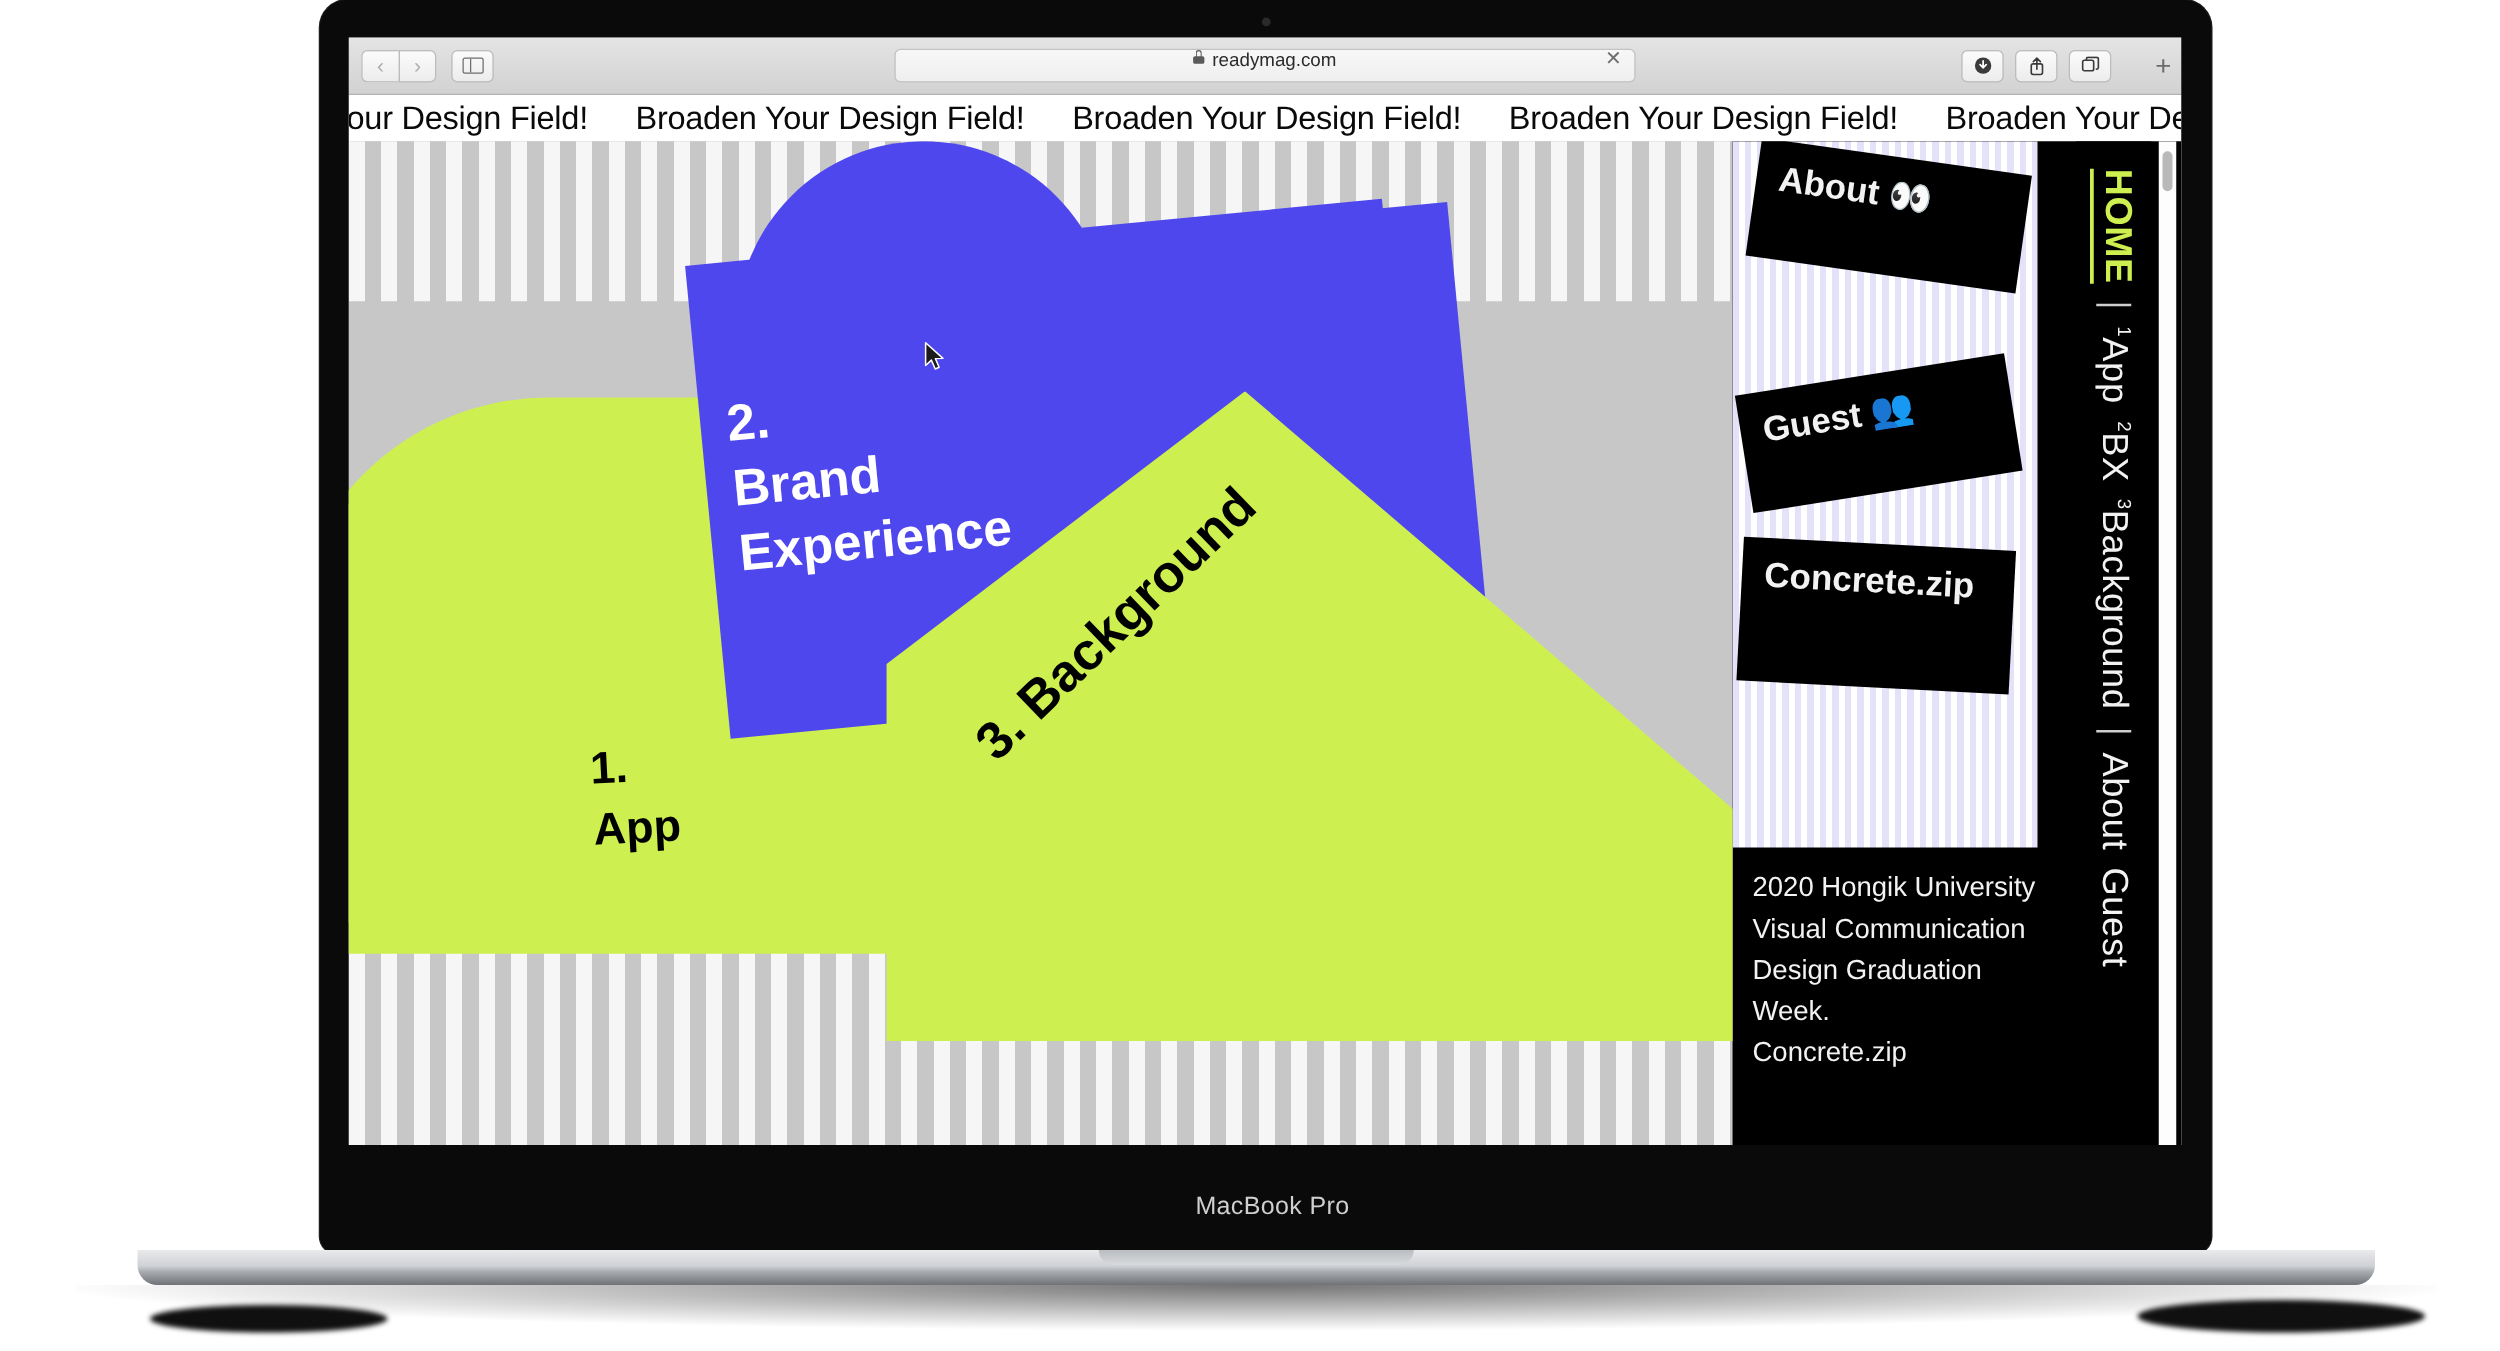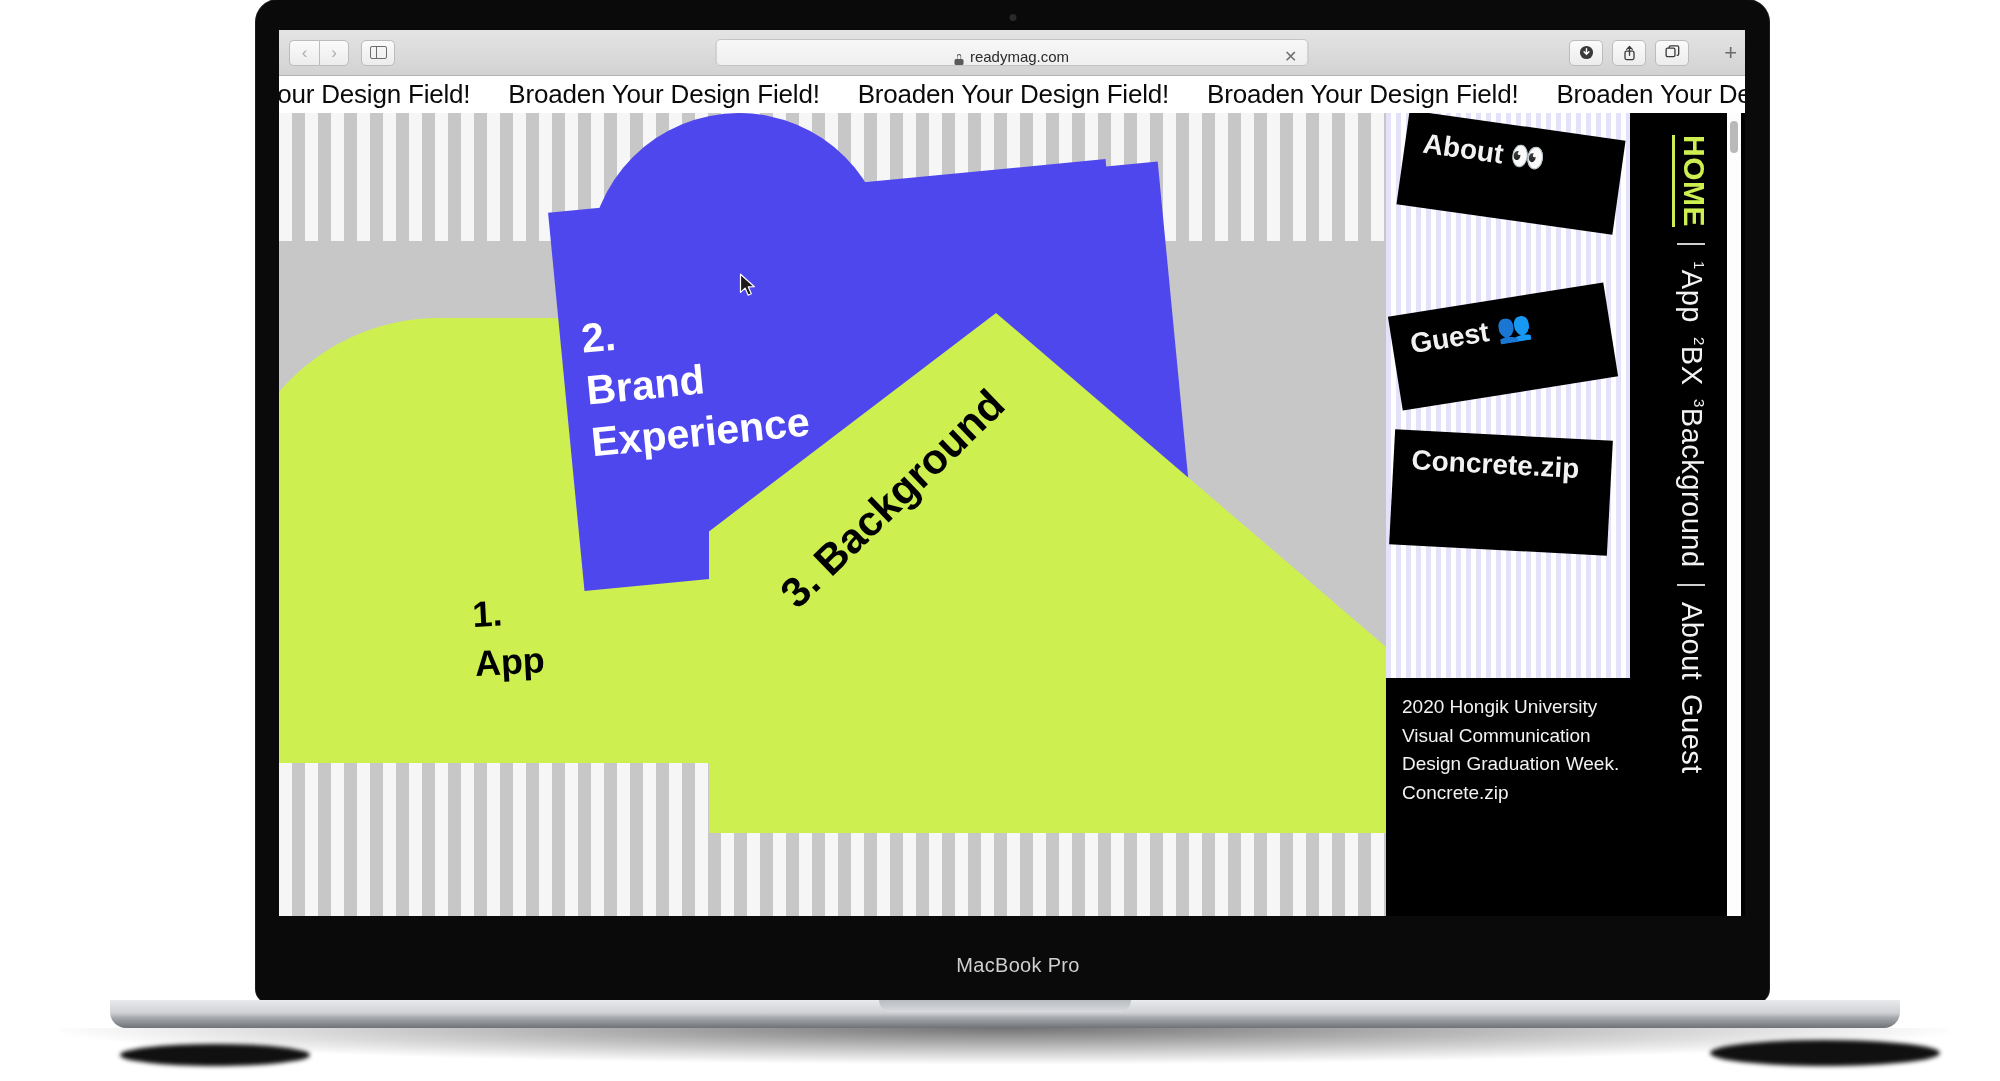--- a/index.html
+++ b/index.html
@@ -75,21 +75,21 @@
   #nav-fwd  { border-radius:0 5px 5px 0; }
   #sidebar-btn { margin-left: 12px; width: 34px; }
   #sidebar-glyph { width:17px; height:13px; border:1.6px solid #6d6d6d; border-radius:2px; position:relative; }
   #sidebar-glyph:after { content:""; position:absolute; left:5px; top:0; bottom:0; width:1.6px; background:#6d6d6d; }
 
   #url-bar {
     position: absolute; left: 50%; transform: translateX(-50%);
     width: 593px; height: 27px; border-radius: 5px;
     background: linear-gradient(180deg,#f7f7f7,#efefef);
     border: 1px solid #c3c3c3;
-    display:flex; align-items:flex-end; justify-content:center;
+    display:flex; align-items:flex-start; justify-content:center;
     gap: 6px;
   }
   #lock-icon { width:9px; height:11px; position:relative; }
   #lock-icon .body { position:absolute; bottom:0; left:0; width:9px; height:6.5px; background:#5a5a5a; border-radius:1.5px; }
   #lock-icon .shackle { position:absolute; top:0; left:2px; width:5px; height:6px; border:1.6px solid #5a5a5a; border-bottom:none; border-radius:3px 3px 0 0; }
   #url-text { font-size: 15px; color: #2b2b2b; }
   #url-stop { position:absolute; right: 10px; color:#6f6f6f; font-size:16px; line-height:1; }
 
   #toolbar-right { position:absolute; right: 56px; display:flex; gap: 9px; align-items:center; }
   .tool-btn {
@@ -203,21 +203,21 @@
     position:absolute; background:#000; color:#f2f2f2;
     font-size: 28px; font-weight: 600;
     padding: 14px 0 0 18px;
   }
   #card-about { left: 16px; top: 12px; width: 218px; height: 95px; transform: rotate(8deg); }
   #card-guest { left: 8px;  top: 186px; width: 218px; height: 95px; transform: rotate(-9deg); }
   #card-zip   { left: 6px;  top: 322px; width: 218px; height: 115px; transform: rotate(3deg); }
 
   #panel-footer {
     position:absolute; left: 16px; top: 580px; width: 230px;
-    color:#f2f2f2; font-size: 19px; line-height: 1.5; white-space: pre-line;
+    color:#f2f2f2; font-size: 22px; line-height: 1.5; white-space: pre-line;
   }
 
   
   #vnav {
     position:absolute; right: 24px; top: 0; width: 60px; bottom: 0;
     background:#000; display:flex; flex-direction:column; align-items:center;
     padding-top: 22px;
   }
   .vnav-item {
     writing-mode: vertical-rl; text-orientation: mixed;

